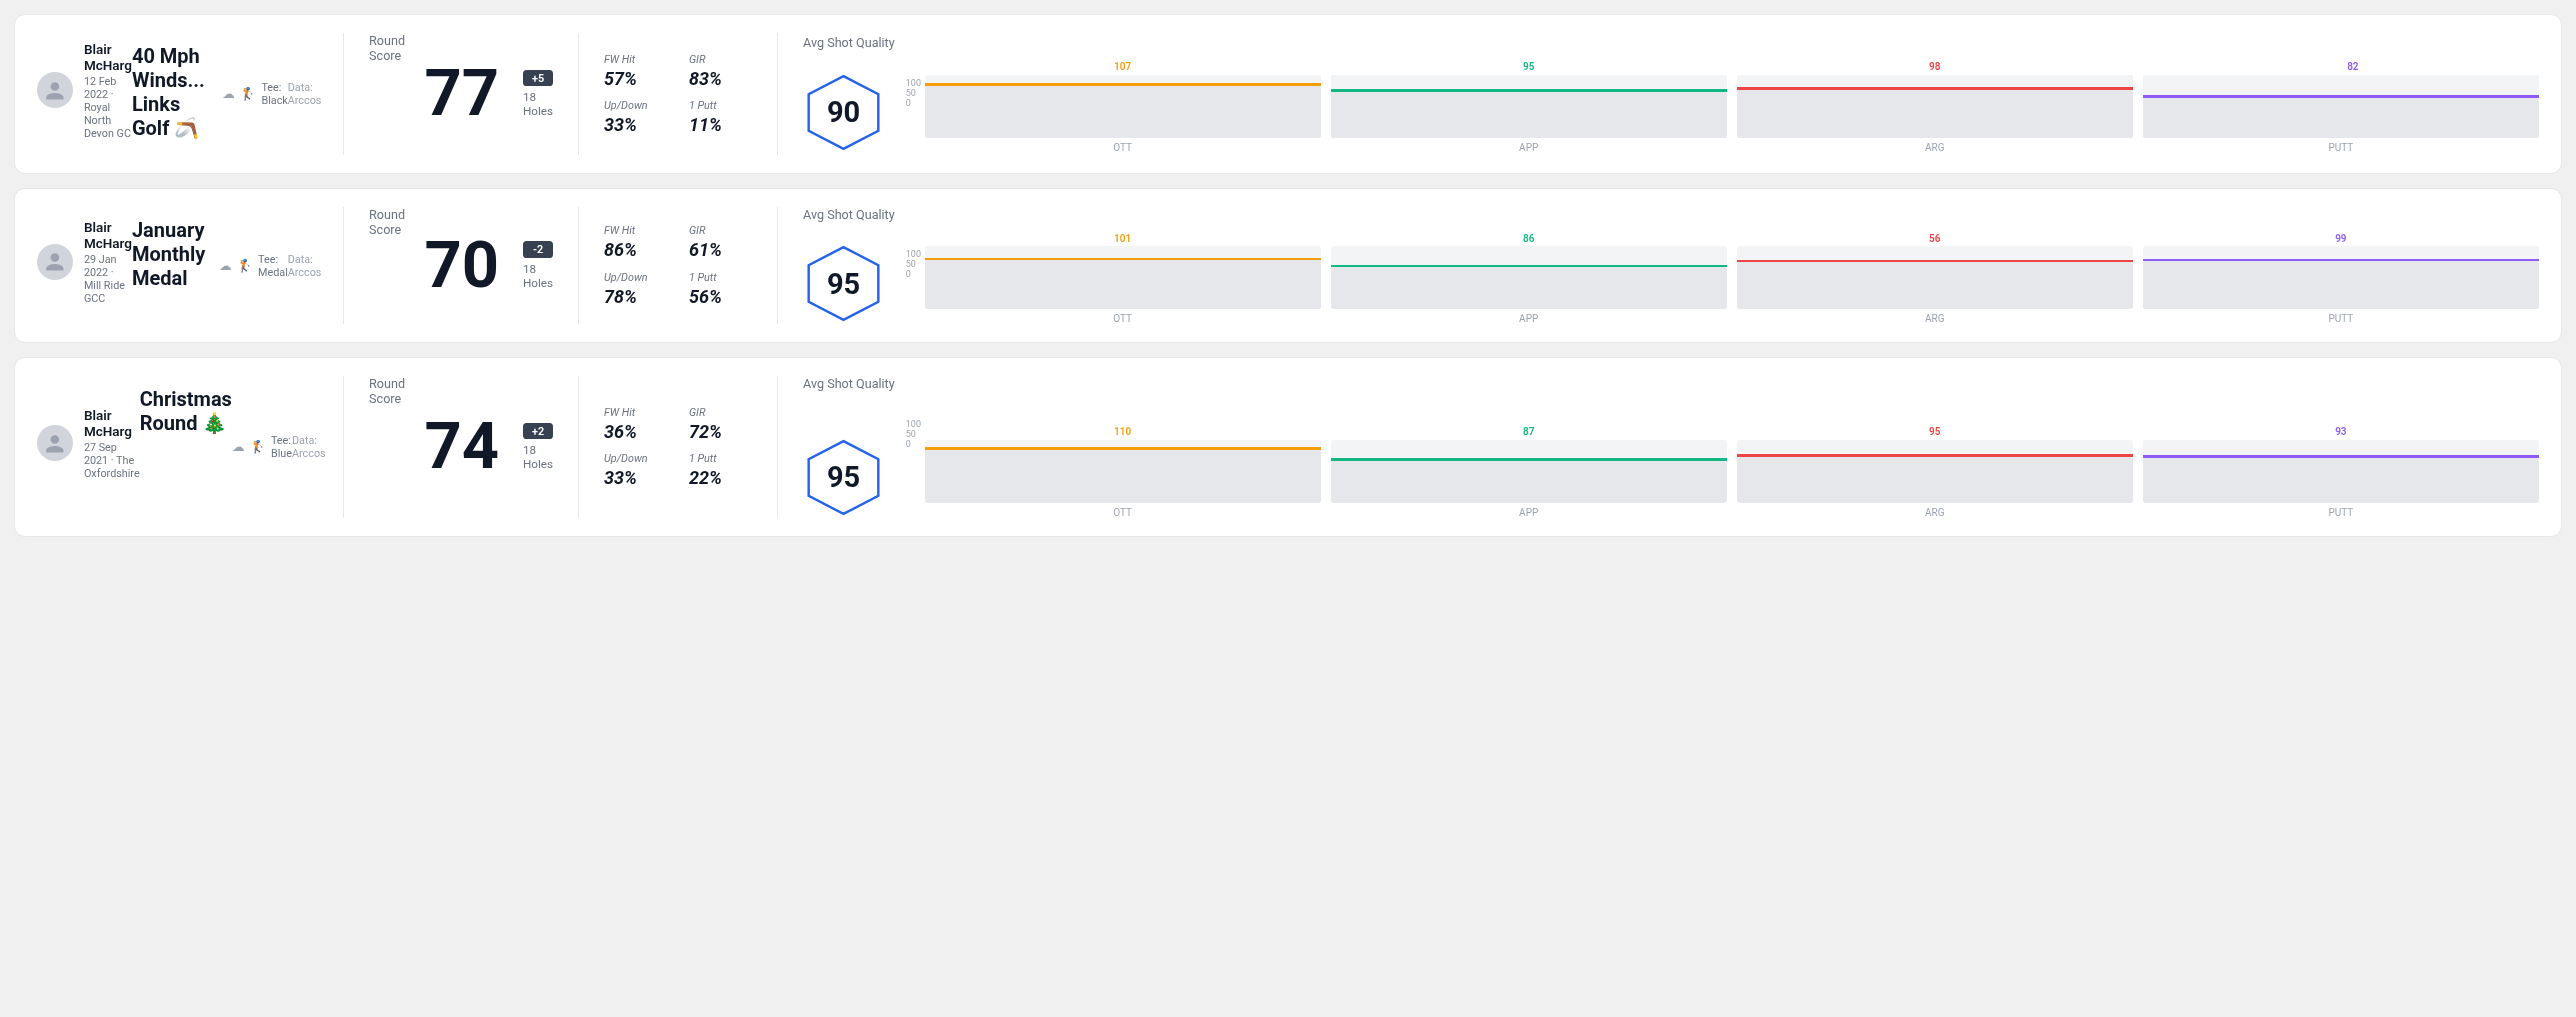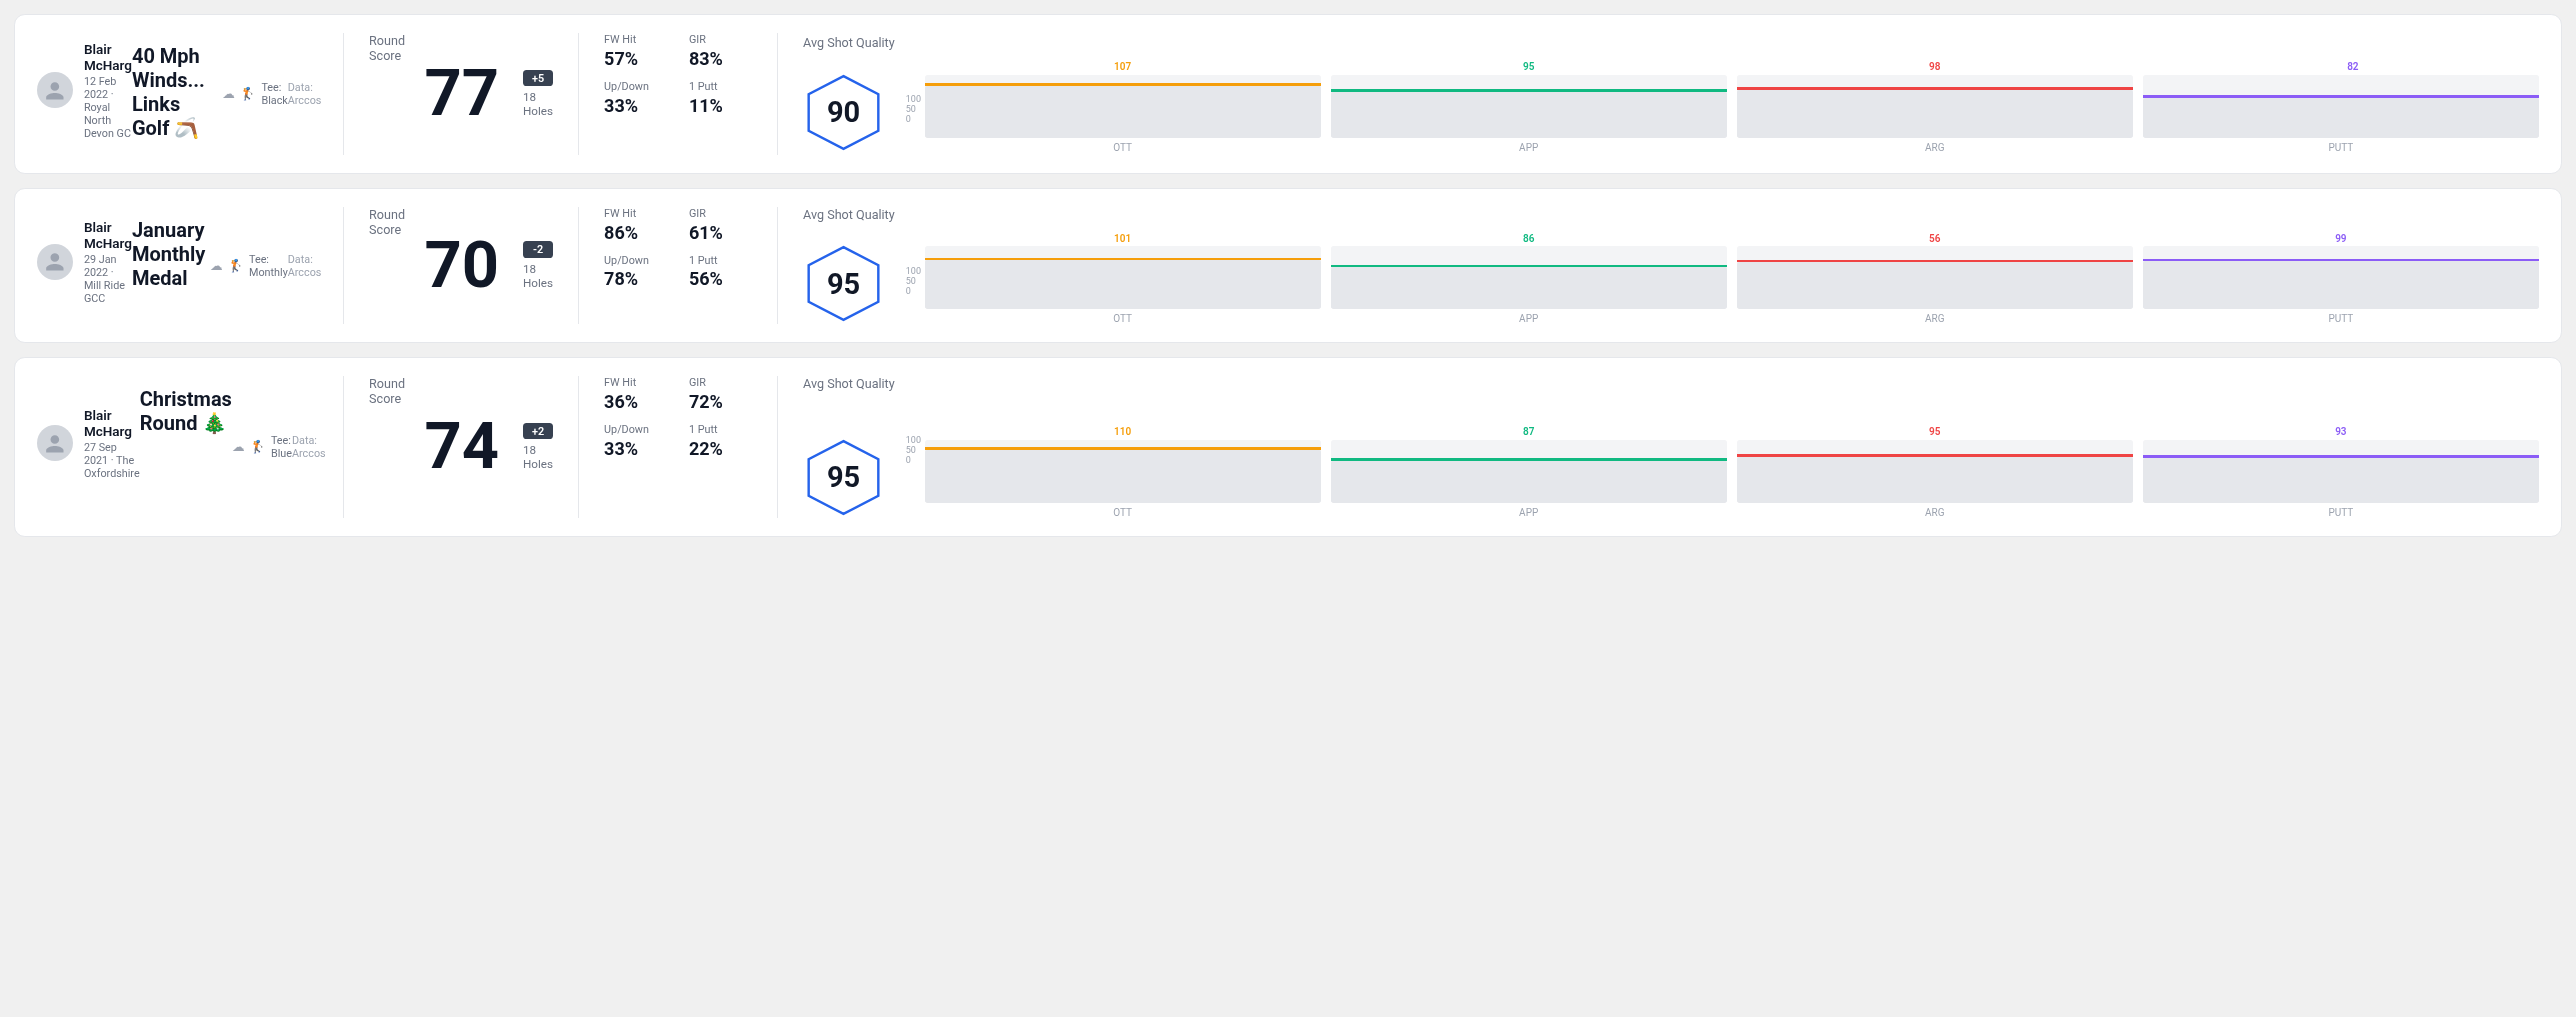--- a/index.html
+++ b/index.html
@@ -126,22 +126,23 @@
     .holes-label {
       font-size: 11.7px;
       color: #6b7280;
     }
     .stats-section {
       width: 199px;
       flex-shrink: 0;
       padding: 0 25px;
       display: flex;
       flex-direction: column;
-      justify-content: flex-start;
+      justify-content: center;
       border-right: 0.9px solid #e5e7eb;
+      font-style: italic;
     }
     .stats-grid {
       display: grid;
       grid-template-columns: 1fr 1fr;
       gap: 10.8px 21.7px;
     }
     .stat-item .stat-label {
       font-size: 10.8px;
       color: #6b7280;
       margin-bottom: 1.8px;
@@ -234,21 +235,21 @@
       bottom: 0;
     }
     .bar-label {
       font-size: 10px;
       color: #9ca3af;
       margin-top: 3.6px;
     }
     .y-axis {
       display: flex;
       flex-direction: column;
-      justify-content: flex-end;
+      justify-content: center;
       height: 63px;
       font-size: 9px;
       color: #9ca3af;
       padding-right: 3.6px;
       flex-shrink: 0;
     }
     .chart-with-axis {
       display: flex;
       align-items: flex-start;
       gap: 0;
@@ -379,21 +380,21 @@
           <div class="user-info">
             <div class="name">Blair McHarg</div>
             <div class="date-course">29 Jan 2022 · Mill Ride GCC</div>
           </div>
         </div>
         <div class="round-title">January Monthly Medal</div>
         <div class="bottom-row">
           <div class="tee-info">
       <span style="font-size:12.6px;color:#9ca3af;">☁</span>
       <span style="font-size:12.6px;color:#9ca3af;">🏌</span>
-      <span>Tee: Monthly</span>
+      <span>Tee: Medal</span>
     </div>
           <div class="data-source">Data: Arccos</div>
         </div>
       </div>
       <div class="middle-section">
         <div class="round-score-label">Round Score</div>
         <div class="score-row">
           <div class="score-number">70</div>
           <div class="score-badge-col">
             <span class="score-badge">-2</span>

